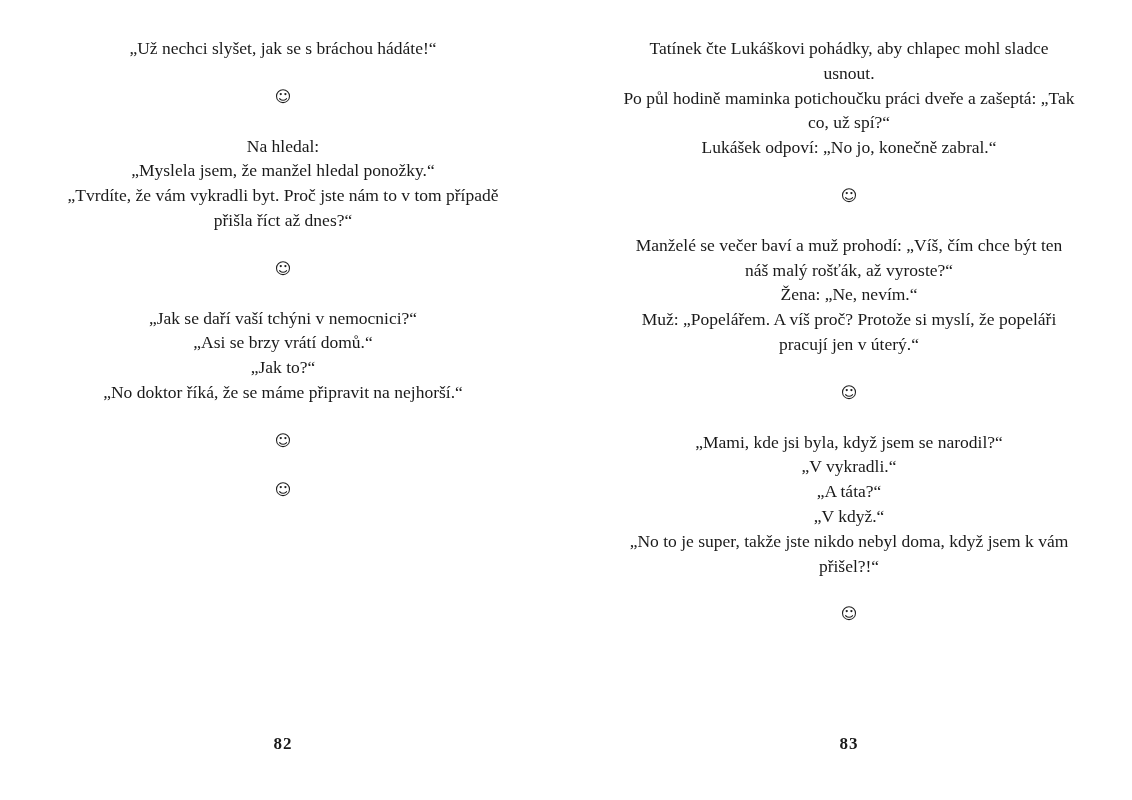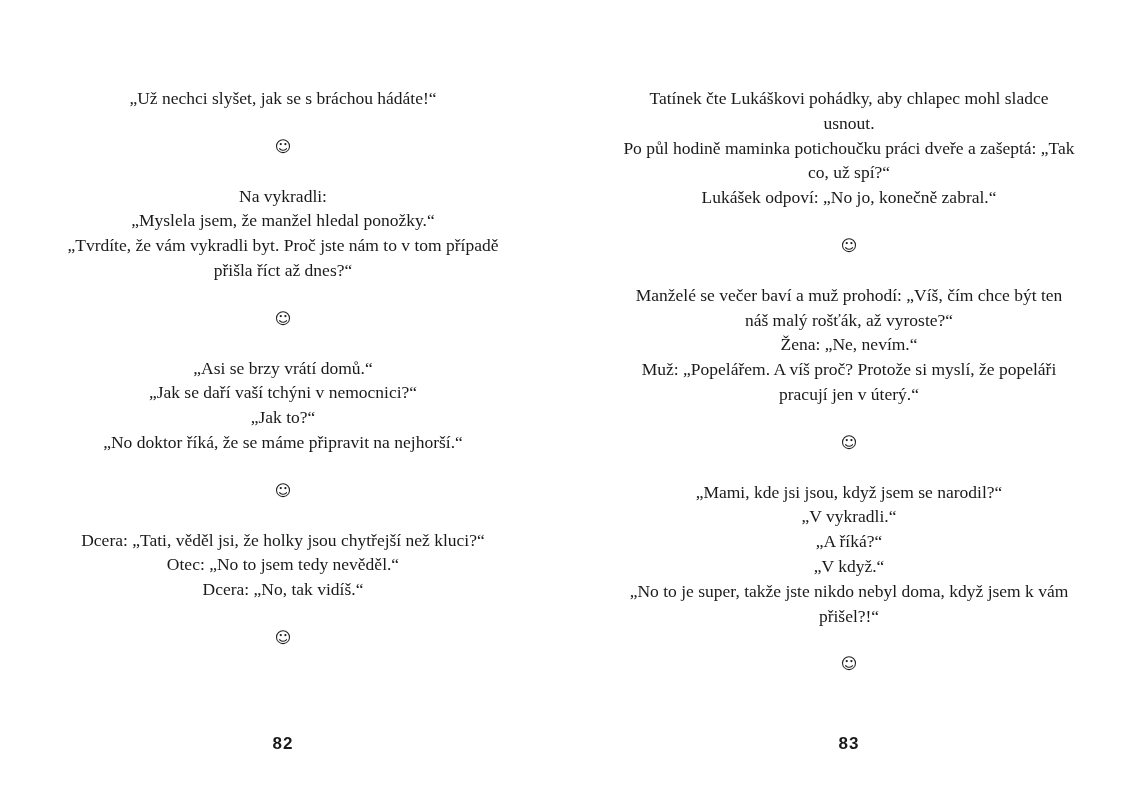--- a/index.html
+++ b/index.html
@@ -13,21 +13,21 @@
   .spread {
     display: flex;
     width: 1132px;
     height: 800px;
   }
   .page {
     position: relative;
     width: 566px;
     height: 800px;
     box-sizing: border-box;
-    padding-top: 86px;
+    padding-top: 36px;
   }
   .content {
     width: 452px;
     margin: 0 auto;
     text-align: center;
     font-size: 17.5px;
     line-height: 24.8px;
   }
   .joke p.line {
     margin: 0;
@@ -40,59 +40,54 @@
   }
   .page-number {
     position: absolute;
     bottom: 46px;
     left: 0;
     width: 100%;
     text-align: center;
     font-weight: bold;
     font-size: 17px;
     letter-spacing: 1px;
-    font-family: Liberation Sans, sans-serif;
+    font-family: Liberation Serif, serif;
   }
 </style>
 </head>
 <body>
 
 <div class="spread">
 
   <div class="page">
     <div class="content">
 
       <div class="joke">
         <p class="line">„Už nechci slyšet, jak se s bráchou hádáte!“</p>
       </div>
 
       <div class="smiley">☺</div>
 
       <div class="joke">
-        <p class="line">Na vykradli:</p>
+        <p class="line">Na hledal:</p>
         <p class="line">„Myslela jsem, že manžel hledal ponožky.“</p>
         <p class="line">„Tvrdíte, že vám vykradli byt. Proč jste nám to v tom případě přišla říct až dnes?“</p>
       </div>
 
       <div class="smiley">☺</div>
 
       <div class="joke">
+        <p class="line">„Jak se daří vaší tchýni v nemocnici?“</p>
         <p class="line">„Asi se brzy vrátí domů.“</p>
-        <p class="line">„Jak se daří vaší tchýni v nemocnici?“</p>
         <p class="line">„Jak to?“</p>
         <p class="line">„No doktor říká, že se máme připravit na nejhorší.“</p>
       </div>
 
       <div class="smiley">☺</div>
 
-      <div class="joke">
-        <p class="line">Dcera: „Tati, věděl jsi, že holky jsou chytřejší než kluci?“</p>
-        <p class="line">Otec: „No to jsem tedy nevěděl.“</p>
-        <p class="line">Dcera: „No, tak vidíš.“</p>
-      </div>
 
       <div class="smiley">☺</div>
 
     </div>
     <div class="page-number">82</div>
   </div>
 
   <div class="page">
     <div class="content">
 
@@ -106,23 +101,23 @@
 
       <div class="joke">
         <p class="line">Manželé se večer baví a muž prohodí: „Víš, čím chce být ten náš malý rošťák, až vyroste?“</p>
         <p class="line">Žena: „Ne, nevím.“</p>
         <p class="line">Muž: „Popelářem. A víš proč? Protože si myslí, že popeláři pracují jen v úterý.“</p>
       </div>
 
       <div class="smiley">☺</div>
 
       <div class="joke">
-        <p class="line">„Mami, kde jsi jsou, když jsem se narodil?“</p>
+        <p class="line">„Mami, kde jsi byla, když jsem se narodil?“</p>
         <p class="line">„V vykradli.“</p>
-        <p class="line">„A říká?“</p>
+        <p class="line">„A táta?“</p>
         <p class="line">„V když.“</p>
         <p class="line">„No to je super, takže jste nikdo nebyl doma, když jsem k vám přišel?!“</p>
       </div>
 
       <div class="smiley">☺</div>
 
     </div>
     <div class="page-number">83</div>
   </div>
 

